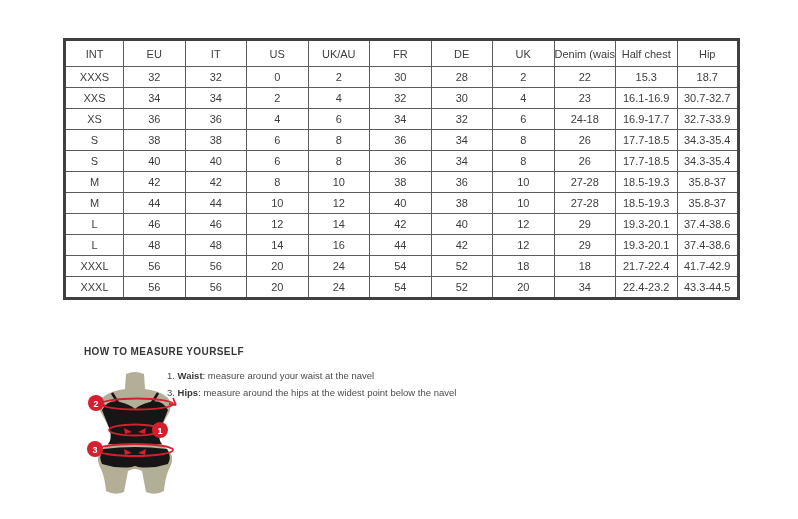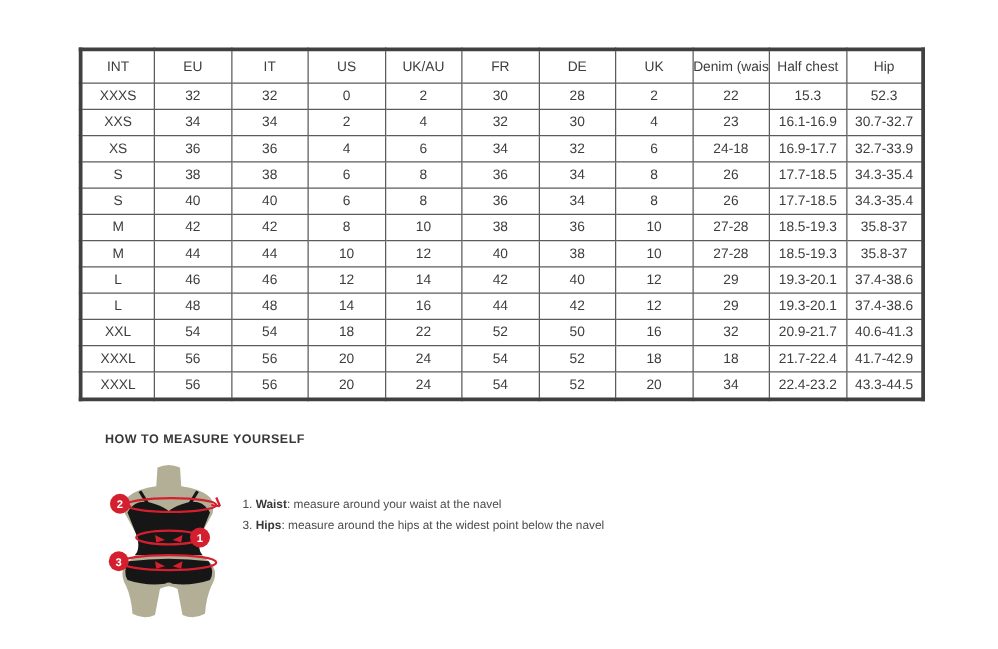--- a/index.html
+++ b/index.html
@@ -20,22 +20,22 @@
     white-space:nowrap; overflow:hidden;
   }
   .size-table th { height:25px; }
   .size-table td { height:20px; }
   .measure-heading {
     position:absolute; left:84px; top:346px;
     font-size:10px; font-weight:bold; color:#383838; letter-spacing:0.4px;
   }
   .figure-wrap { position:absolute; left:75px; top:370px; width:115px; height:128px; }
   .steps {
-    position:absolute; left:194px; top:370px;
-    font-size:9.5px; color:#4c4c4c; line-height:11px;margin-top:28px;
+    position:absolute; left:167px; top:370px;
+    font-size:9.5px; color:#4c4c4c; line-height:11px;
   }
   .step { margin-bottom:6px; white-space:nowrap; }
   .step b { color:#383838; }
 </style>
 </head>
 <body>
 
 <table class="size-table">
   <colgroup>
     <col style="width:59px">
@@ -70,21 +70,21 @@
         <td>XXXS</td>
         <td>32</td>
         <td>32</td>
         <td>0</td>
         <td>2</td>
         <td>30</td>
         <td>28</td>
         <td>2</td>
         <td>22</td>
         <td>15.3</td>
-        <td>52.3</td>
+        <td>18.7</td>
       </tr>
       <tr>
         <td>XXS</td>
         <td>34</td>
         <td>34</td>
         <td>2</td>
         <td>4</td>
         <td>32</td>
         <td>30</td>
         <td>4</td>
@@ -175,33 +175,20 @@
         <td>48</td>
         <td>48</td>
         <td>14</td>
         <td>16</td>
         <td>44</td>
         <td>42</td>
         <td>12</td>
         <td>29</td>
         <td>19.3-20.1</td>
         <td>37.4-38.6</td>
-      </tr>
-      <tr>
-        <td>XXL</td>
-        <td>54</td>
-        <td>54</td>
-        <td>18</td>
-        <td>22</td>
-        <td>52</td>
-        <td>50</td>
-        <td>16</td>
-        <td>32</td>
-        <td>20.9-21.7</td>
-        <td>40.6-41.3</td>
       </tr>
       <tr>
         <td>XXXL</td>
         <td>56</td>
         <td>56</td>
         <td>20</td>
         <td>24</td>
         <td>54</td>
         <td>52</td>
         <td>18</td>

